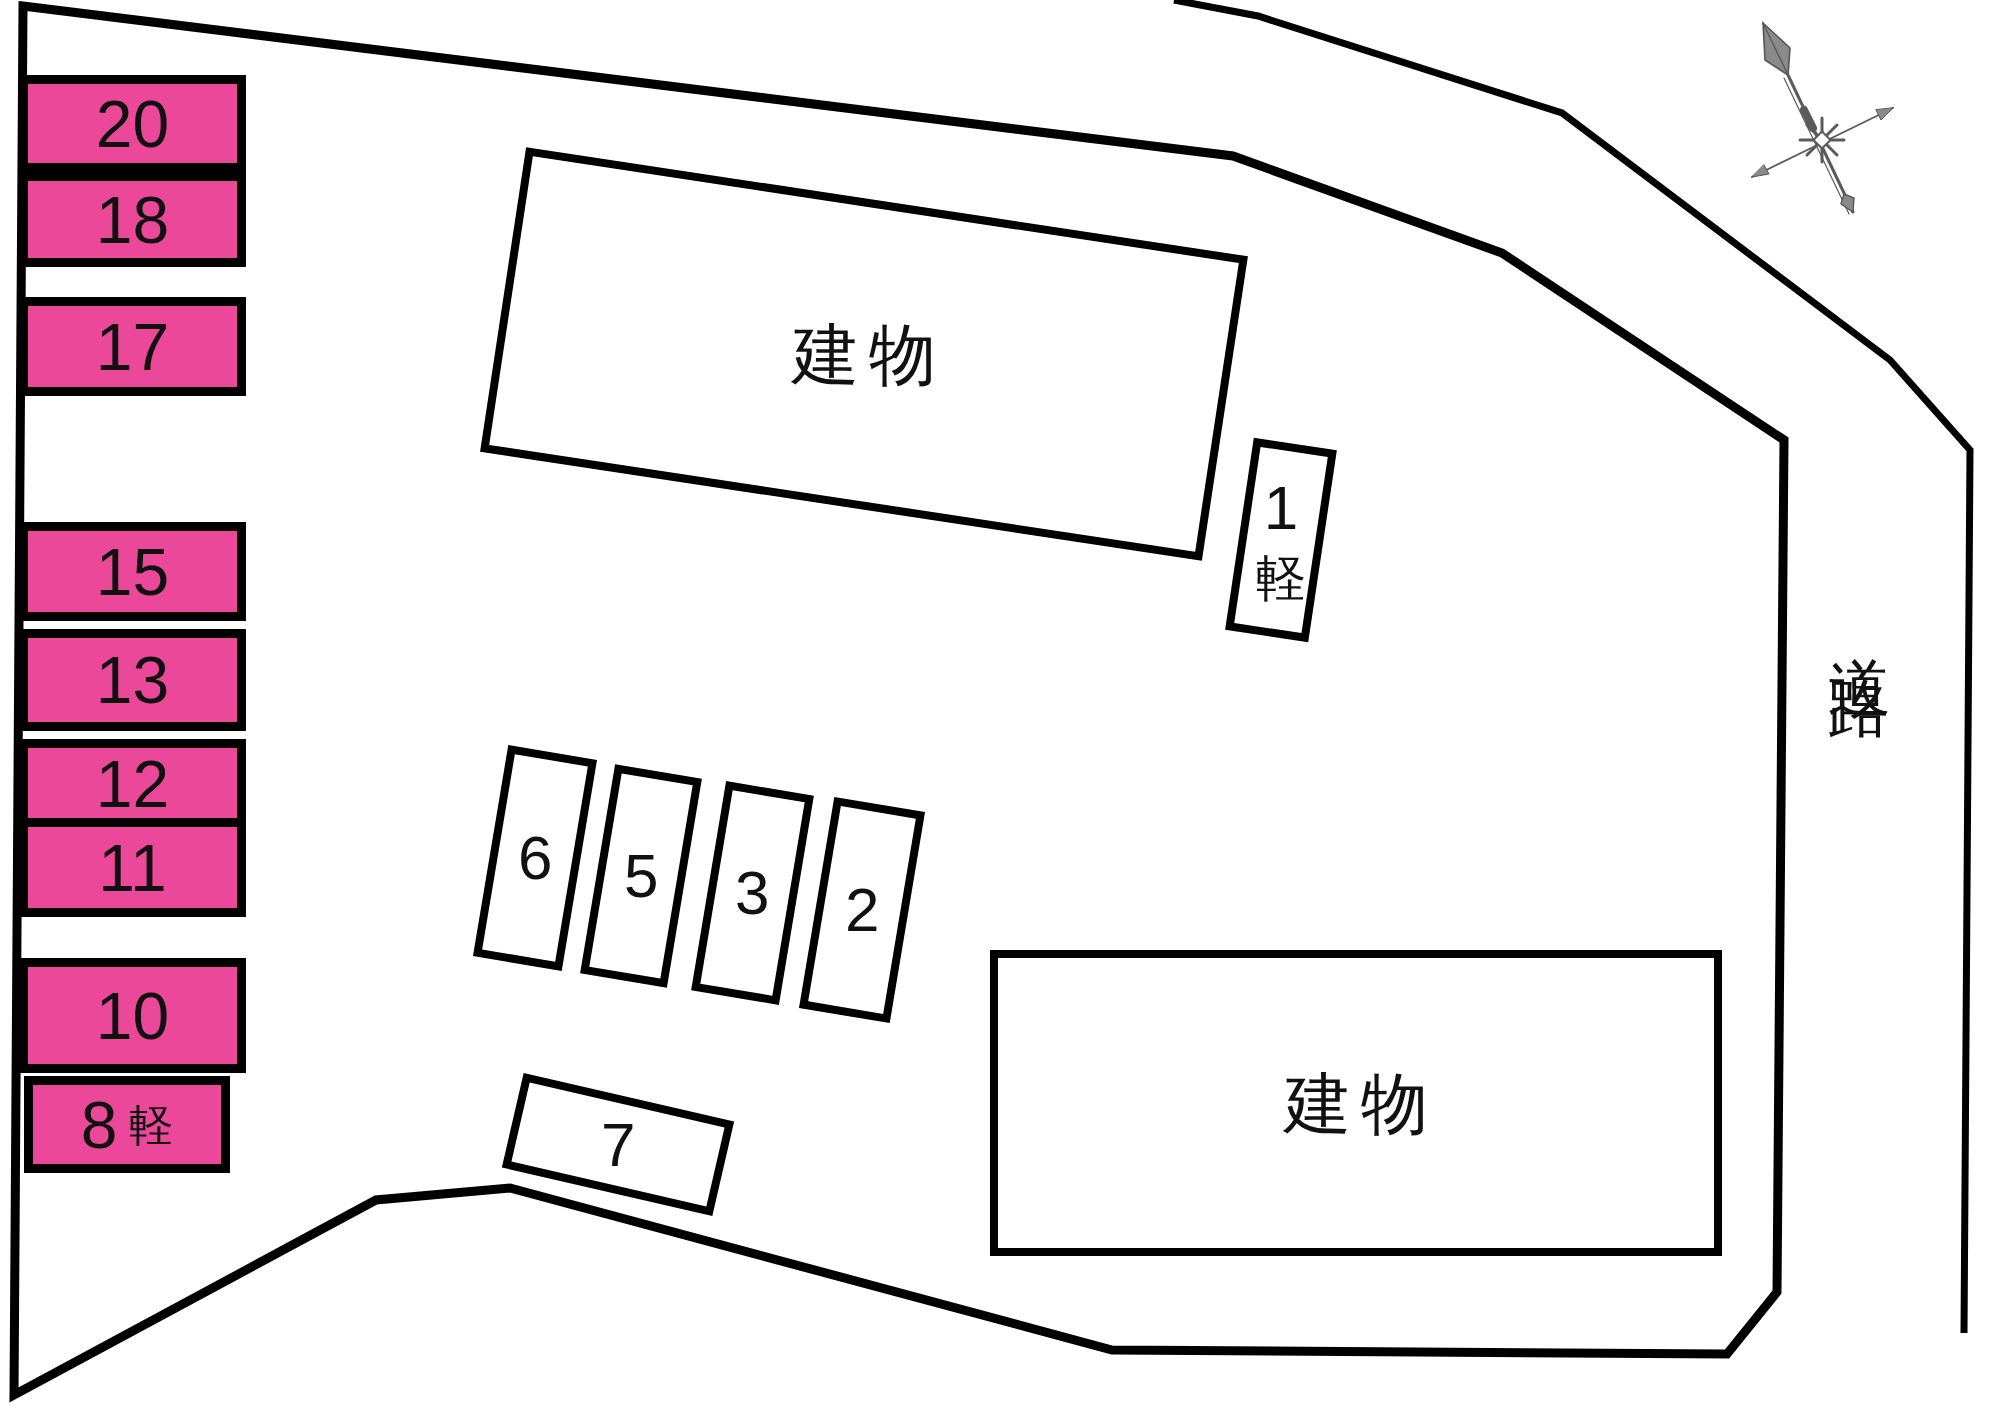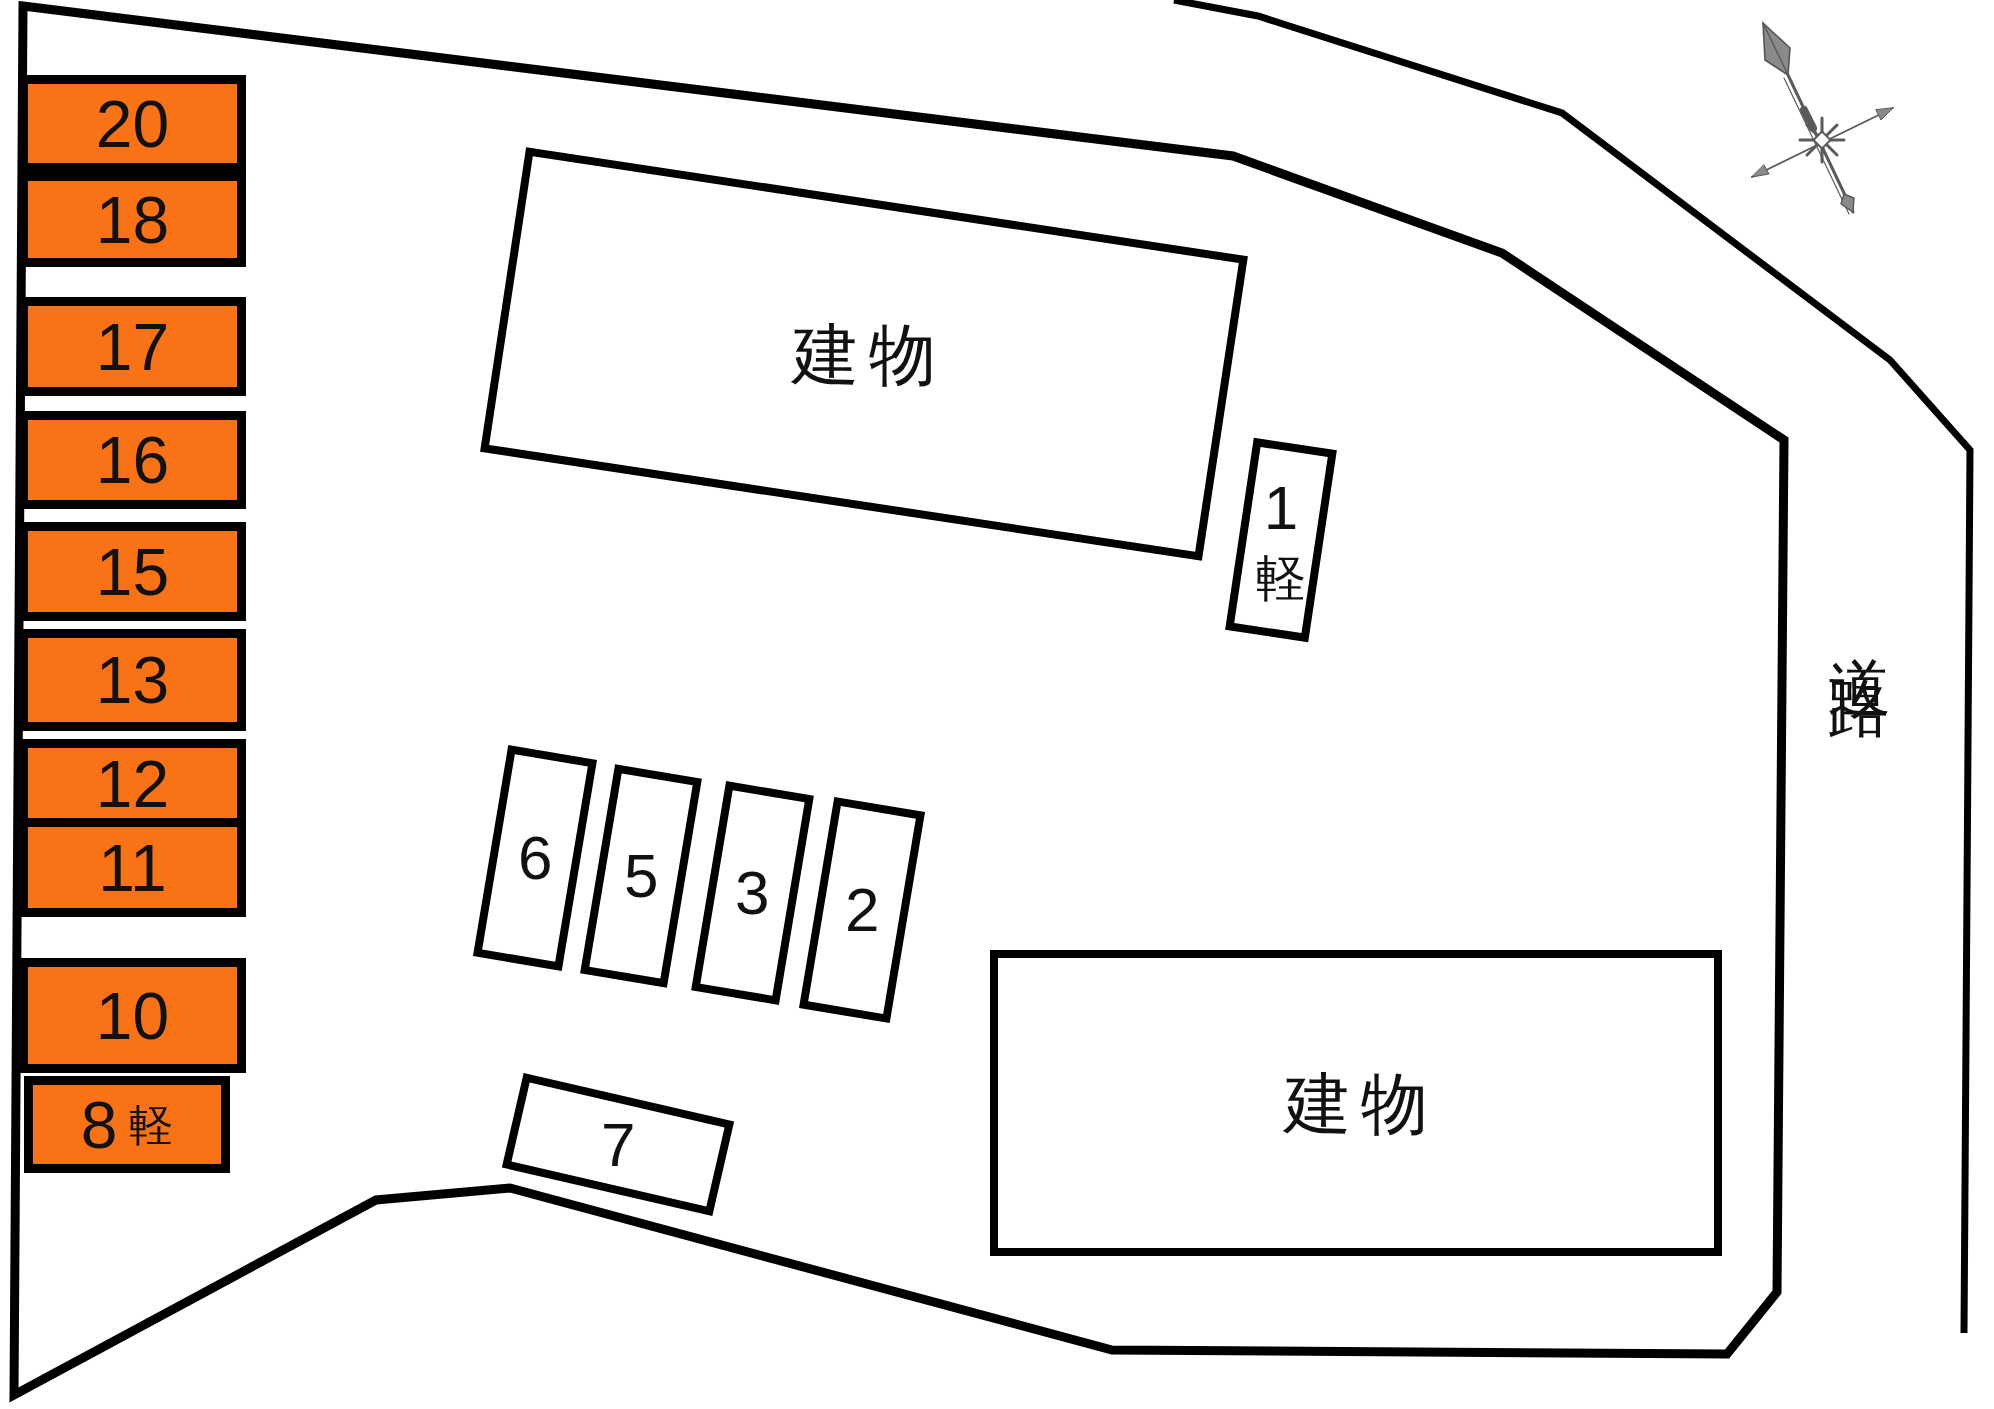--- a/index.html
+++ b/index.html
@@ -8,21 +8,21 @@
     width:1994px;height:1409px;
     background:#ffffff;
     font-family:"Liberation Sans","DejaVu Sans",sans-serif;
     color:#111111;
     overflow:hidden;
   }
   svg.lines{position:absolute;left:0;top:0;}
   
   .lspace{
     position:absolute;left:19px;width:227px;
-    border:9px solid #000;background:#f97316;
+    border:9px solid #000;background:#ec4899;
     box-sizing:border-box;
     display:flex;align-items:center;justify-content:center;
   }
   .lspace .num{font-size:66px;line-height:1;}
   .kei-small{font-size:44px;line-height:1;margin-left:12px;align-self:center;}
   .kei8{left:24px;width:206px;}
   
   .rbox{
     position:absolute;
     border:8px solid #000;background:#fff;
@@ -89,23 +89,20 @@
 
   <div class="lspace" style="top:75px;height:97px">
     <span class="num">20</span>
   </div>
   <div class="lspace" style="top:172px;height:95px">
     <span class="num">18</span>
   </div>
   <div class="lspace" style="top:297px;height:99px">
     <span class="num">17</span>
   </div>
-  <div class="lspace" style="top:411px;height:98px">
-    <span class="num">16</span>
-  </div>
   <div class="lspace" style="top:522px;height:99px">
     <span class="num">15</span>
   </div>
   <div class="lspace" style="top:629px;height:102px">
     <span class="num">13</span>
   </div>
   <div class="lspace" style="top:739px;height:89px">
     <span class="num">12</span>
   </div>
   <div class="lspace" style="top:818px;height:99px">

